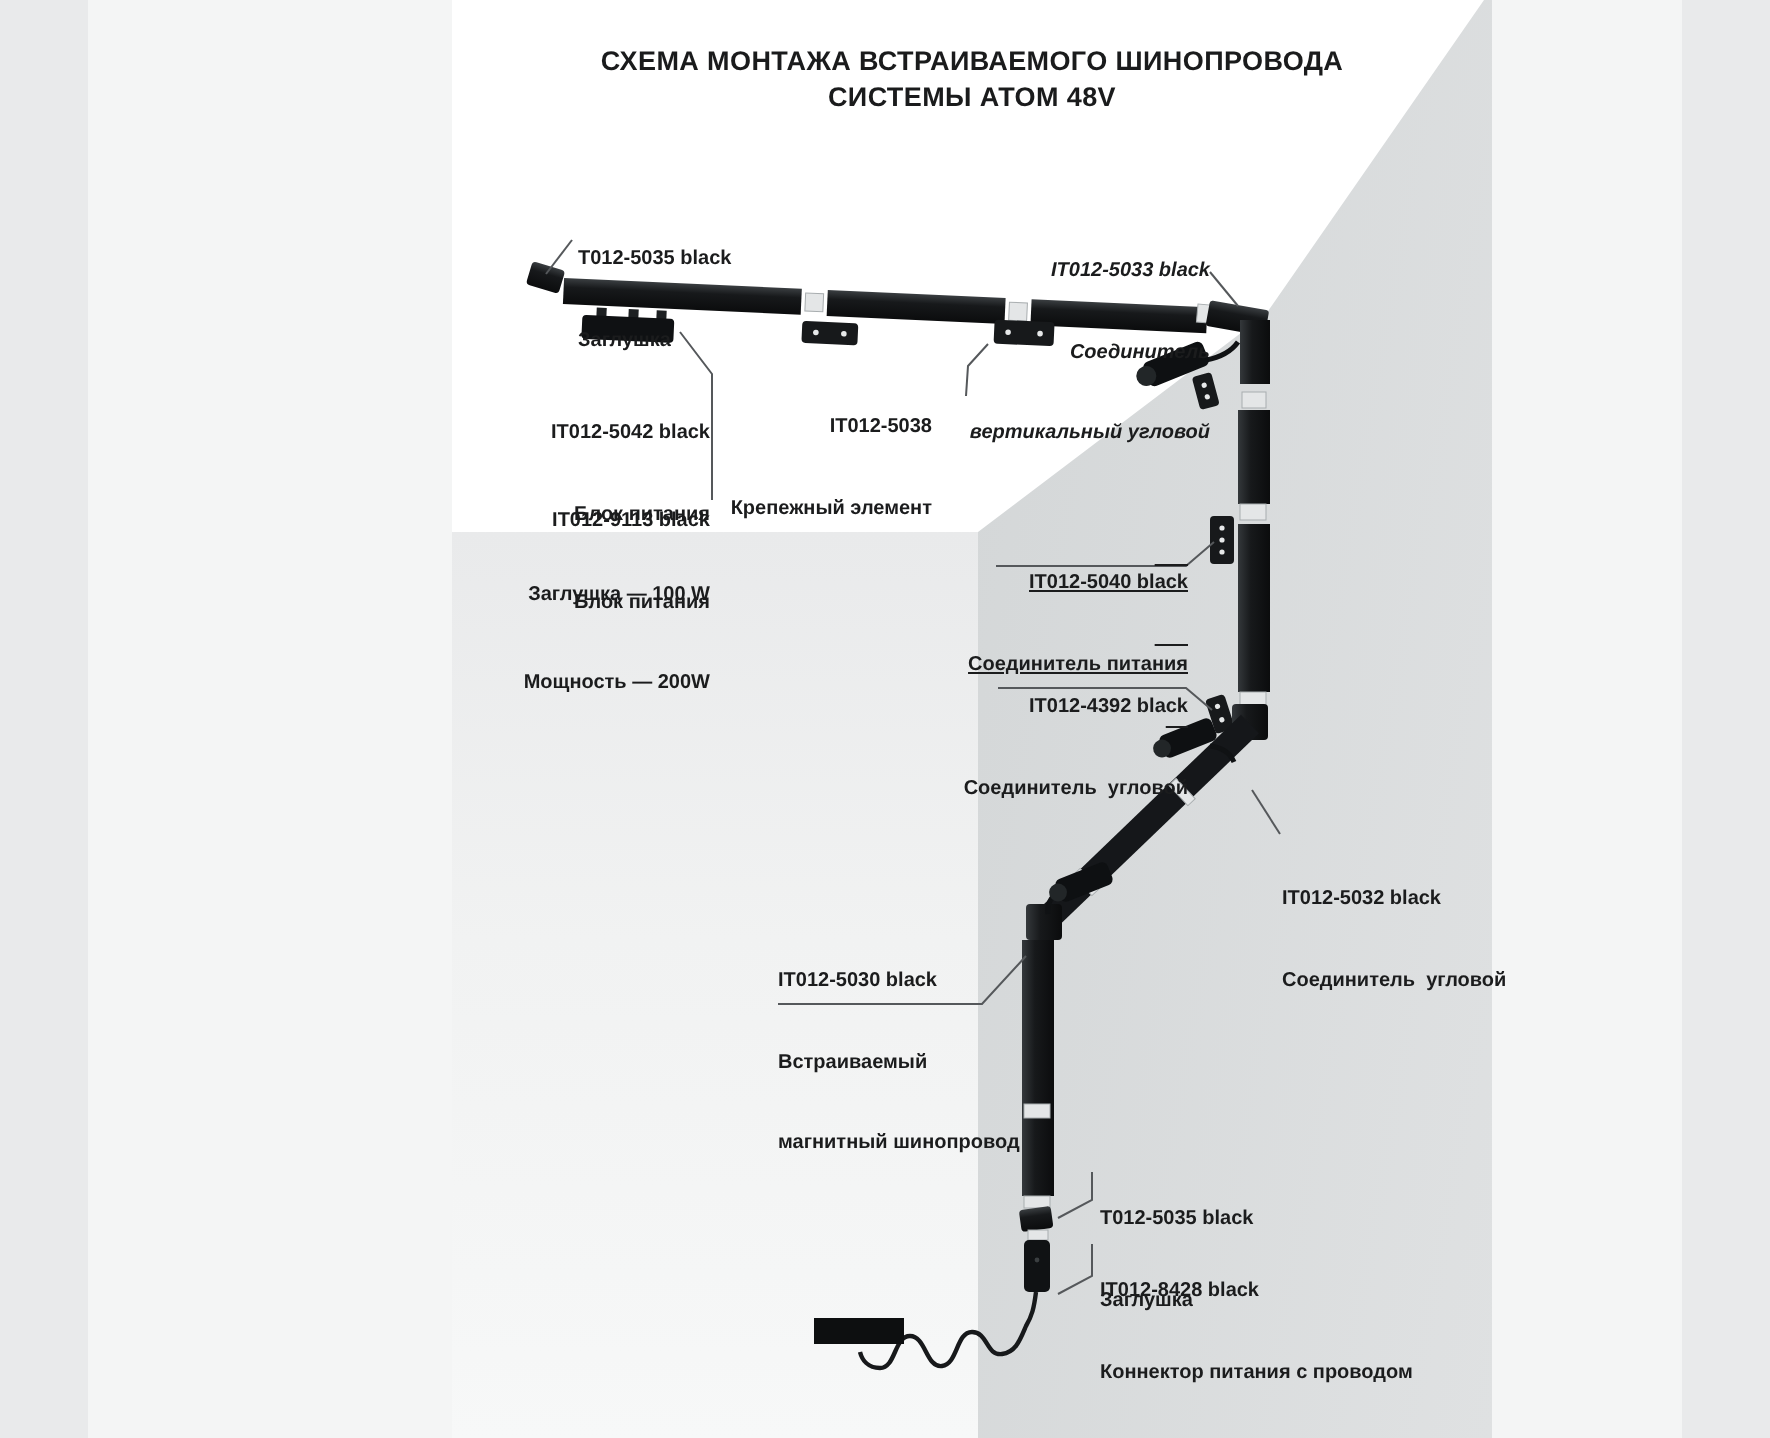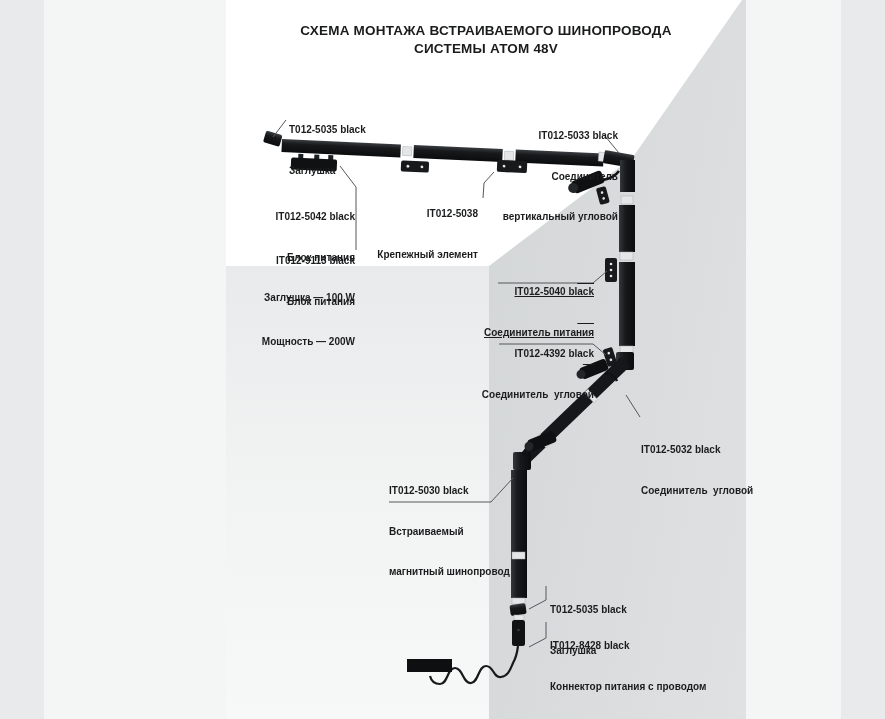--- a/index.html
+++ b/index.html
@@ -162,39 +162,39 @@
     <div class="title">
       <div>СХЕМА МОНТАЖА ВСТРАИВАЕМОГО ШИНОПРОВОДА</div>
       <div>СИСТЕМЫ АТОМ 48V</div>
     </div>
 
     <div class="lbl" style="left:63px;top:96px;">
       <div>T012-5035 black</div>
       <div>Заглушка</div>
     </div>
 
-    <div class="lbl r" style="right:128px;top:102px;">
+    <div class="lbl r" style="right:141px;top:102px;font-style:italic;">
       <div>IT012-5033 black</div>
       <div>Соединитель</div>
       <div>вертикальный угловой</div>
     </div>
 
     <div class="lbl r" style="right:391px;top:183px;">
       <div>IT012-5042 black</div>
       <div>Блок питания</div>
       <div>Заглушка — 100 W</div>
     </div>
 
     <div class="lbl r" style="right:391px;top:227px;">
       <div>IT012-9113 black</div>
       <div>Блок питания</div>
       <div>Мощность — 200W</div>
     </div>
 
-    <div class="lbl r" style="right:268px;top:180px;">
+    <div class="lbl r" style="right:280px;top:180px;">
       <div>IT012-5038</div>
       <div>Крепежный элемент</div>
     </div>
 
     <div class="lbl r" style="right:152px;top:258px;text-decoration:underline;">
       <div>IT012-5040 black</div>
       <div>Соединитель питания</div>
     </div>
 
     <div class="lbl r" style="right:152px;top:320px;">

